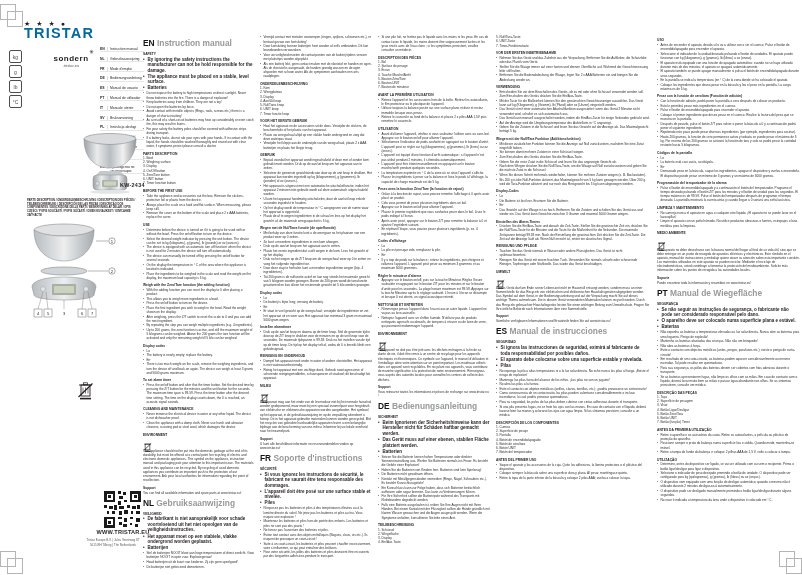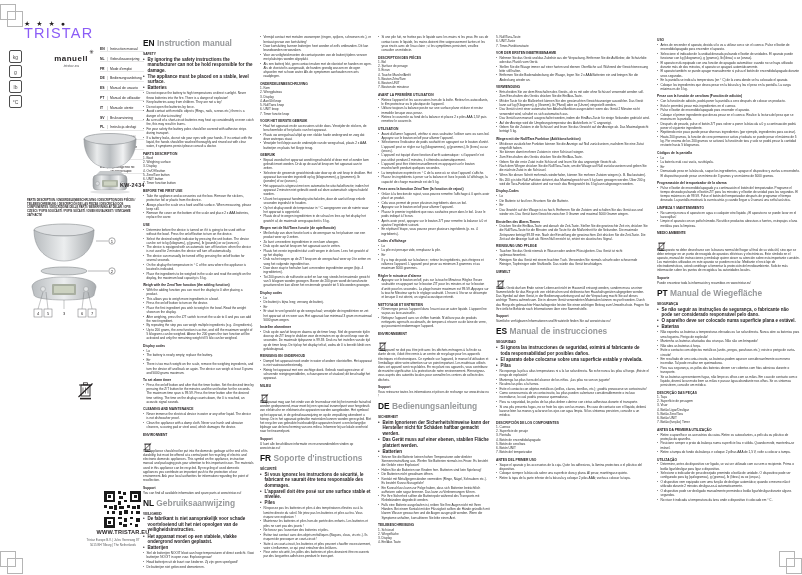--- a/index.html
+++ b/index.html
@@ -3,21 +3,21 @@
 <meta charset="utf-8">
 <style>
   html,body{margin:0;padding:0;background:#e8e8e8;}
   #page{position:relative;width:802px;height:575px;background:#ffffff;overflow:hidden;
         font-family:"Liberation Sans",sans-serif;color:#231f20;}
   
   .cropmark{position:absolute;border:1px solid #b5b5b5;background:transparent;}
   
   #brand{position:absolute;left:24px;top:20px;width:75px;text-align:left;}
   #brand .stars{font-size:7px;letter-spacing:2px;color:#231f20;line-height:7px;}
-  #brand .name{font-size:14.5px;font-weight:normal;letter-spacing:1.2px;line-height:13px;color:#8b5cf6;}
+  #brand .name{font-size:14.5px;font-weight:bold;letter-spacing:1.2px;line-height:13px;color:#0369a1;}
   #feature-icons{position:absolute;left:9px;top:50px;width:26px;display:flex;flex-wrap:wrap;gap:2px;}
   .feat{width:11px;height:11px;border:0.8px solid #4d4d4d;border-radius:2px;display:flex;align-items:center;justify-content:center;font-size:5px;color:#4d4d4d;}
   #service-logo{position:absolute;left:42px;top:50px;width:58px;text-align:center;}
   #service-logo .burst{font-size:6px;line-height:5px;color:#231f20;text-align:right;padding-right:6px;}
   #service-logo .svc{font-size:8px;font-weight:bold;letter-spacing:.5px;line-height:8px;}
   #service-logo .url{font-size:4px;color:#58595b;line-height:5px;}
   #language-list{position:absolute;left:100px;top:47px;width:44px;}
   .lang-row{display:flex;font-size:3.4px;line-height:4.2px;margin-bottom:4.6px;border-bottom:0.4px solid #e6e6e6;}
   .lang-row .lc{font-weight:bold;width:7px;flex:none;}
   .lang-row .sep{width:3px;flex:none;color:#8a8a8a;}
@@ -71,21 +71,21 @@
 
   <div id="feature-icons">
       <div class="feat">kg</div>
       <div class="feat">g</div>
       <div class="feat">lb</div>
       <div class="feat">°C</div>
     </div>
 
   <div id="service-logo">
     <div class="burst">✳</div>
-    <div class="svc">manuell</div>
+    <div class="svc">sondern</div>
     <div class="url">.tristar.eu</div>
   </div>
 
   <div id="language-list">
       <div class="lang-row">
         <span class="lc">EN</span>
         <span class="sep">|</span>
         <span class="lt">Instruction manual</span>
       </div>
       <div class="lang-row">

